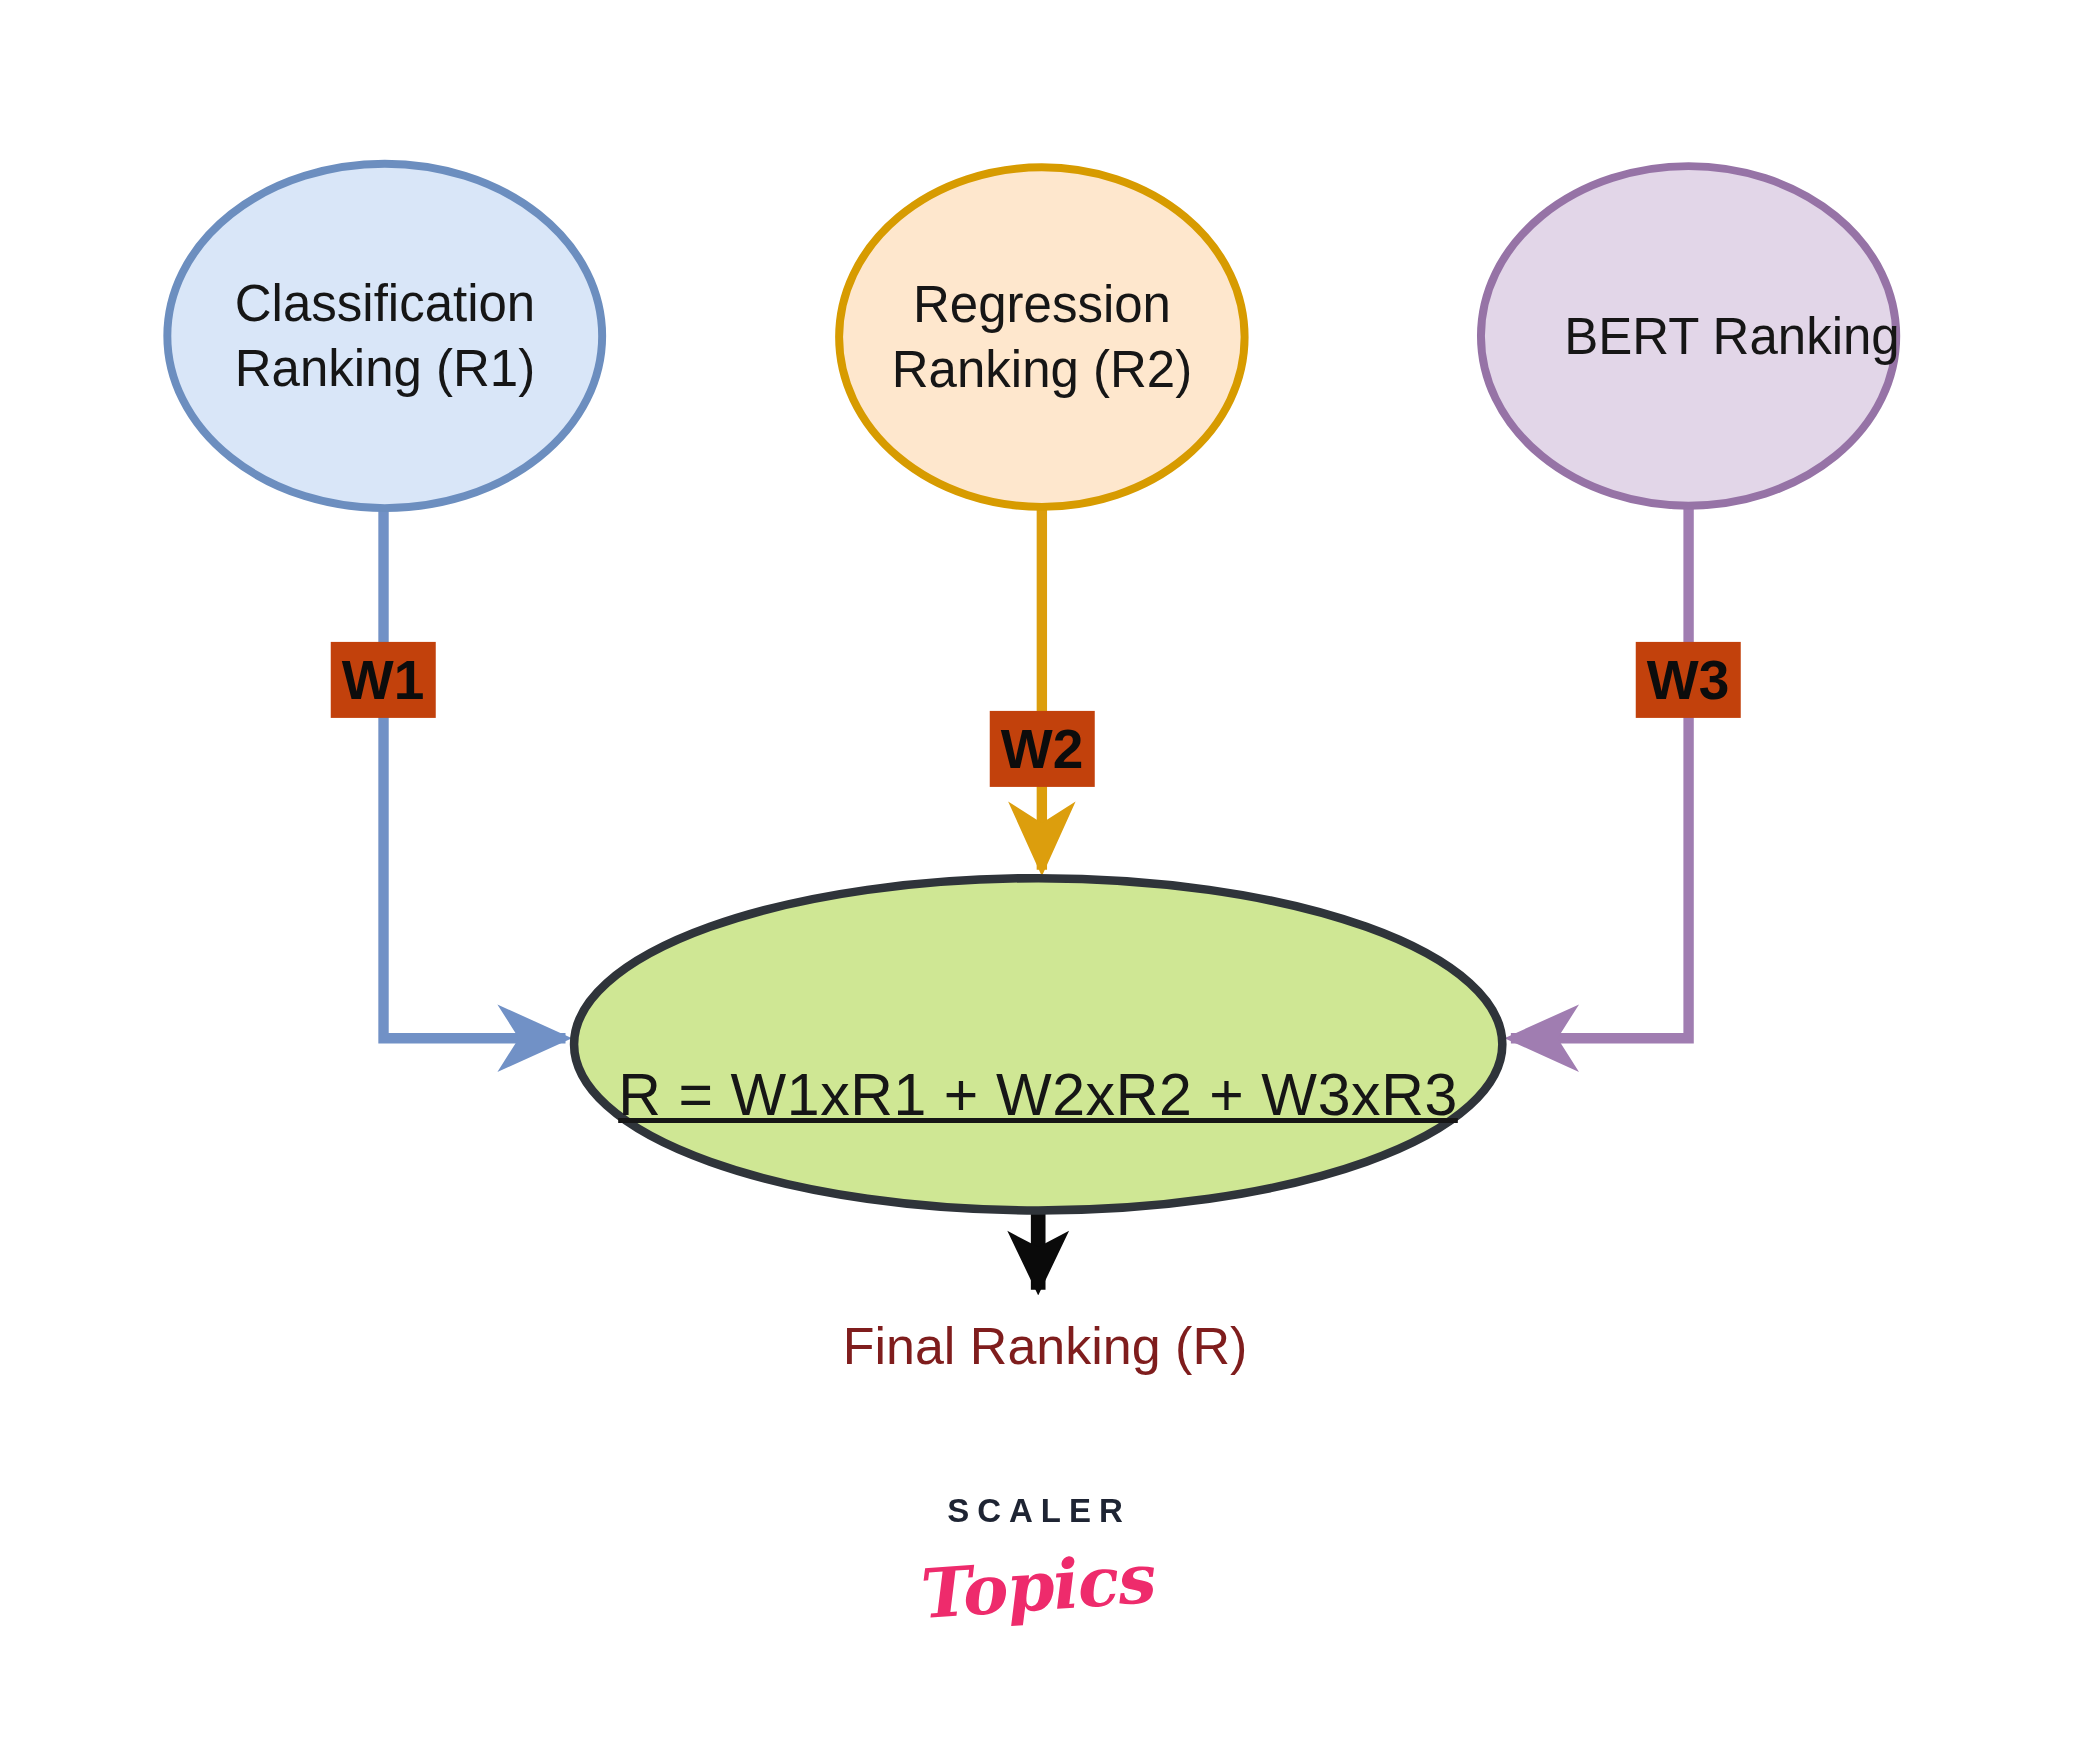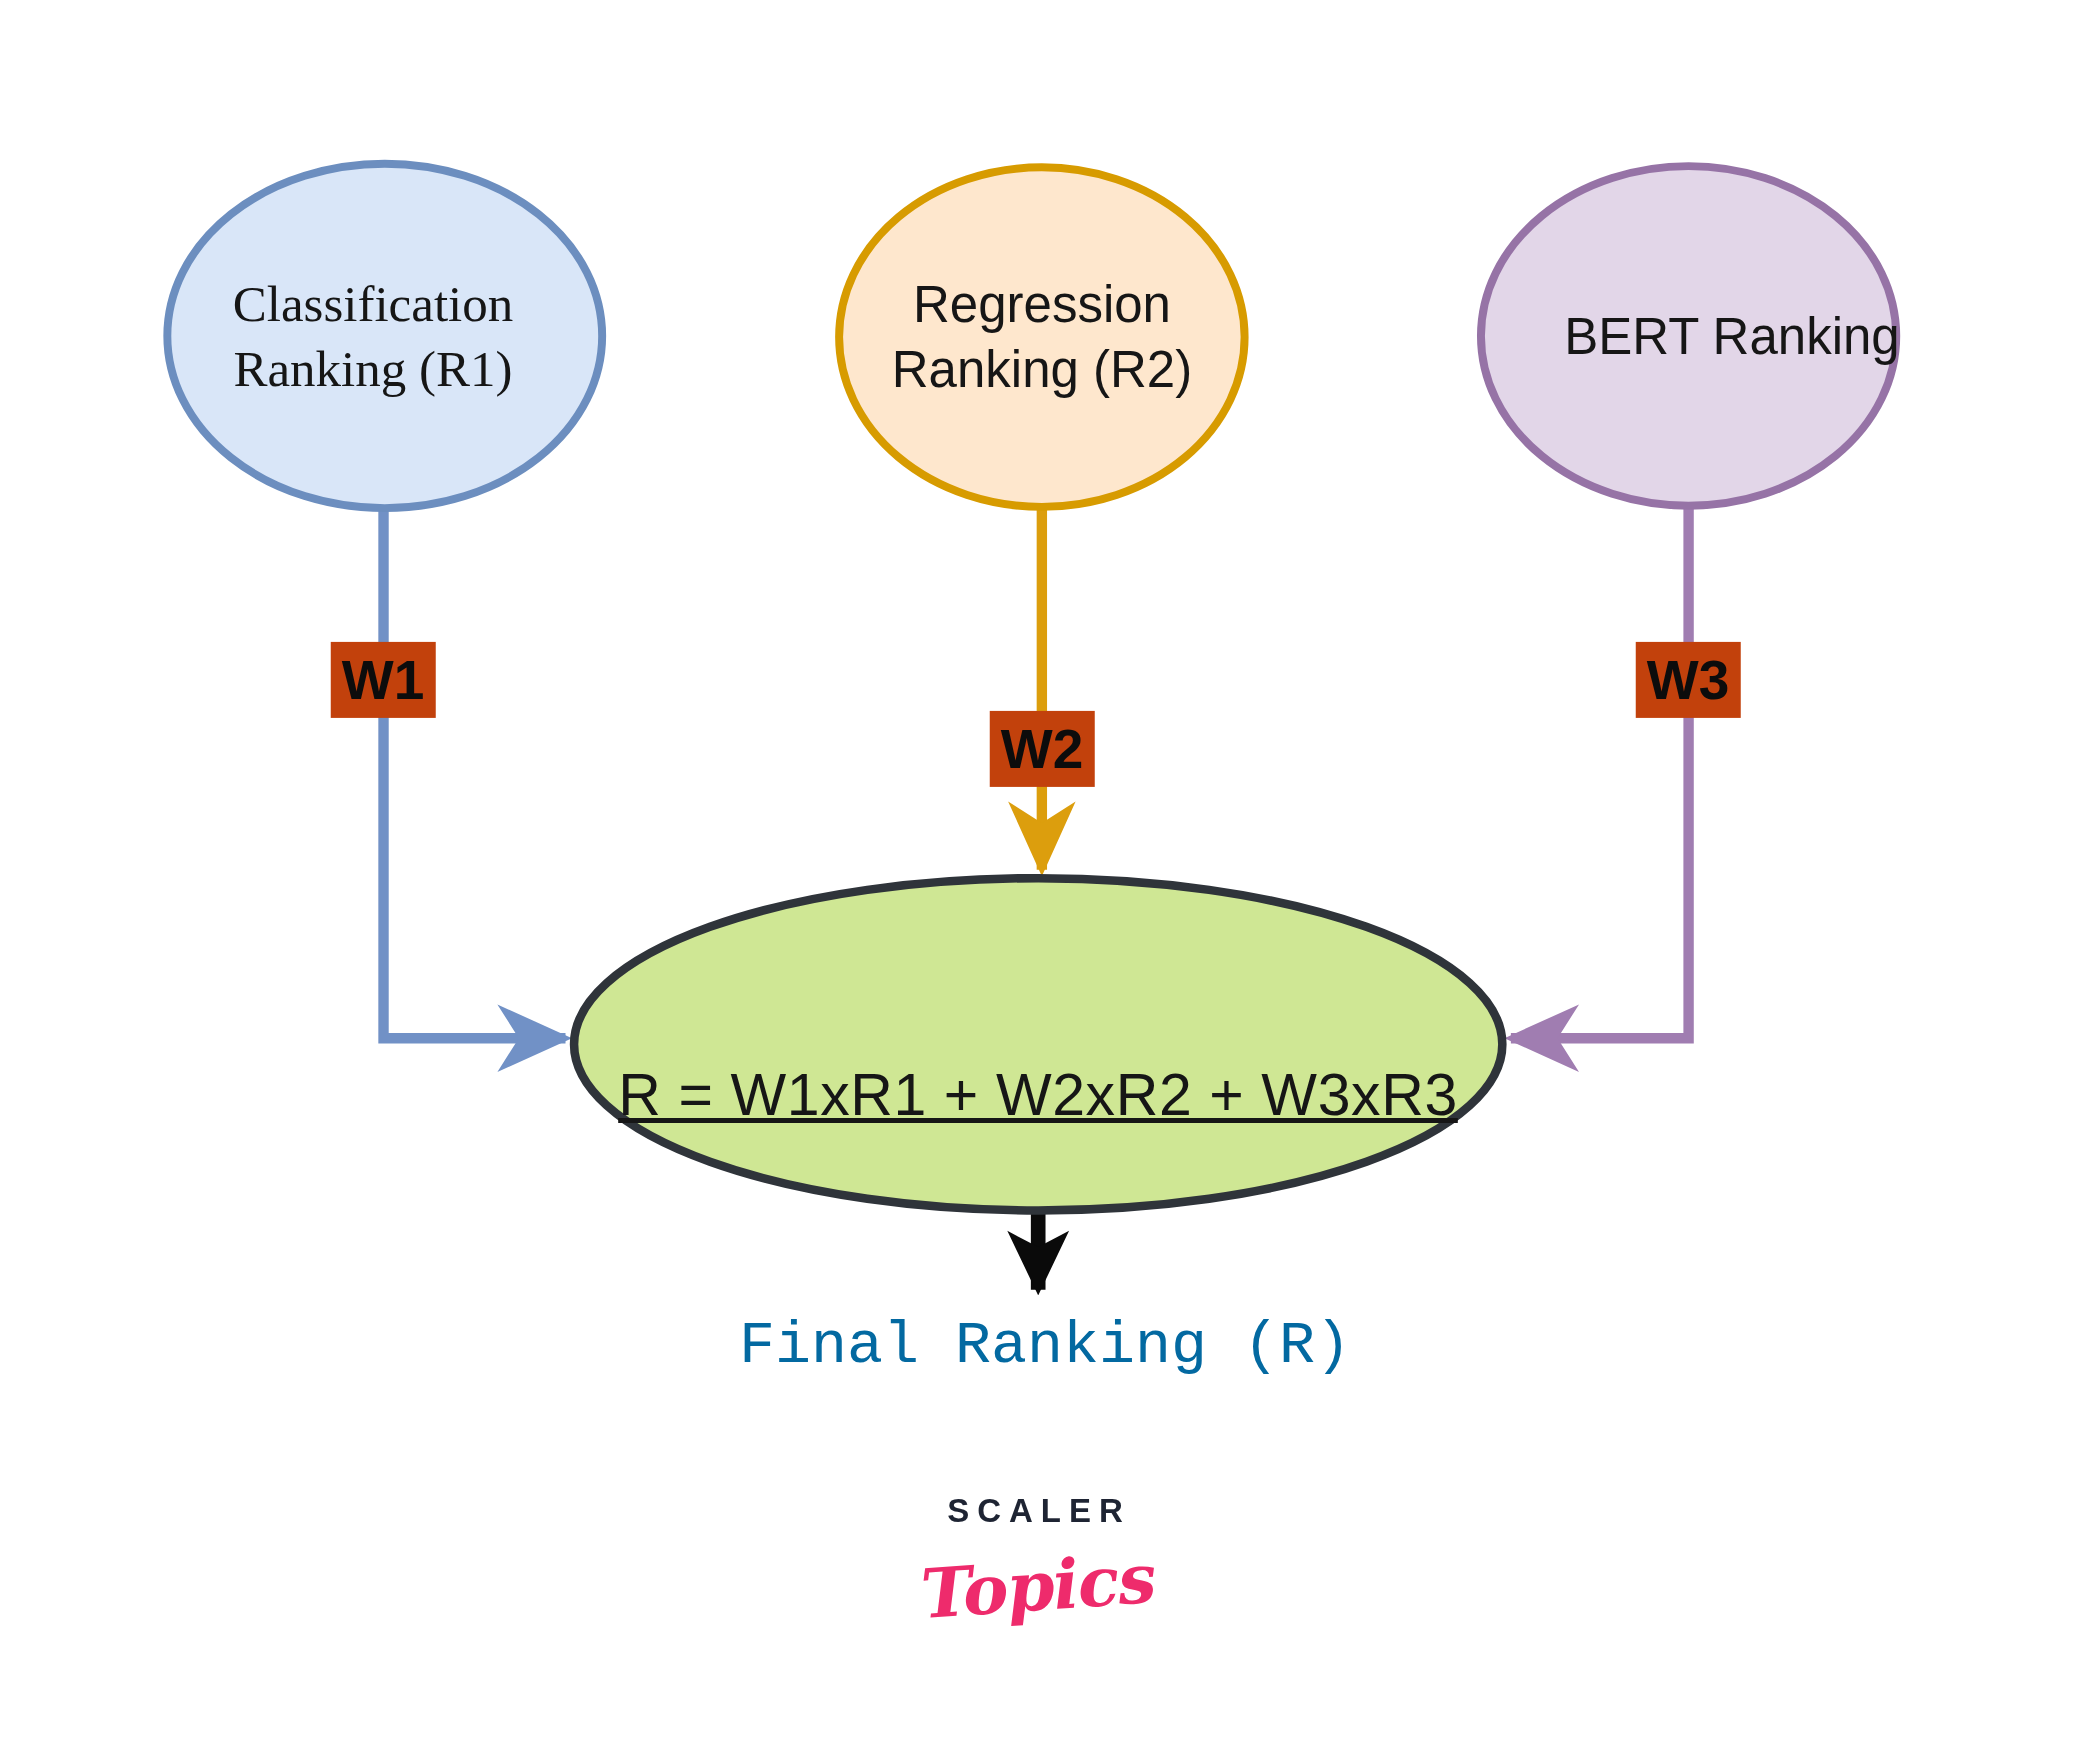--- a/index.html
+++ b/index.html
@@ -38,23 +38,22 @@
     letter-spacing: 0.6px;
   }
   .weight-label {
     font-size: 55px;
     font-weight: bold;
     background: #c2410c;
     padding: 6.1px 11px;
     color: #0c0c0c;
   }
   .final-label {
-    font-size: 60px;
-    color: #0369a1;
-    font-family: Liberation Mono, monospace;
+    font-size: 52px;
+    color: #7f1d1d;
   }
   .brand-wordmark {
     font-size: 33px;
     font-weight: 800;
     letter-spacing: 8px;
   }
   .brand-script {
     font-family: "DejaVu Serif", serif;
     font-style: italic;
     font-weight: bold;
@@ -88,21 +87,21 @@
     <polyline points="1706,830 1706,1424" fill="none" stroke-width="17" marker-end="url(#arrow-w2)" stroke="#dc9e0d"></polyline>
     <polyline points="2765,828 2765,1700 2474,1700" fill="none" stroke-width="17" marker-end="url(#arrow-w3)" stroke-linejoin="miter" stroke="#a07db1"></polyline>
     <polyline points="1700,1982 1700,2112" fill="none" stroke-width="24" marker-end="url(#arrow-out)" stroke="#0a0a0a"></polyline>
 
     <ellipse cx="630" cy="550" rx="356" ry="282" stroke-width="13" fill="#d9e6f8" stroke="#6c8ebf"></ellipse>
     <ellipse cx="1706" cy="552" rx="332" ry="278" stroke-width="13" fill="#fee7cd" stroke="#d79b00"></ellipse>
     <ellipse cx="2765" cy="550" rx="340" ry="278" stroke-width="13" fill="#e2d6e8" stroke="#9673a6"></ellipse>
     <ellipse cx="1700" cy="1710" rx="760" ry="272" stroke-width="14" fill="#cfe794" stroke="#2f343a"></ellipse>
   </svg>
 
-  <div class="abs-label node-label" style="left:373px; top:337px;font-family:Liberation Serif, serif;">
+  <div class="abs-label node-label" style="left:385px; top:337px;">
     <span>Classification</span>
     <span>Ranking (R1)</span>
   </div>
 
   <div class="abs-label node-label" style="left:1042px; top:338px;">
     <span>Regression</span>
     <span>Ranking (R2)</span>
   </div>
 
   <div class="abs-label node-label" style="left:1688px; top:337px;margin-left:44px;">

